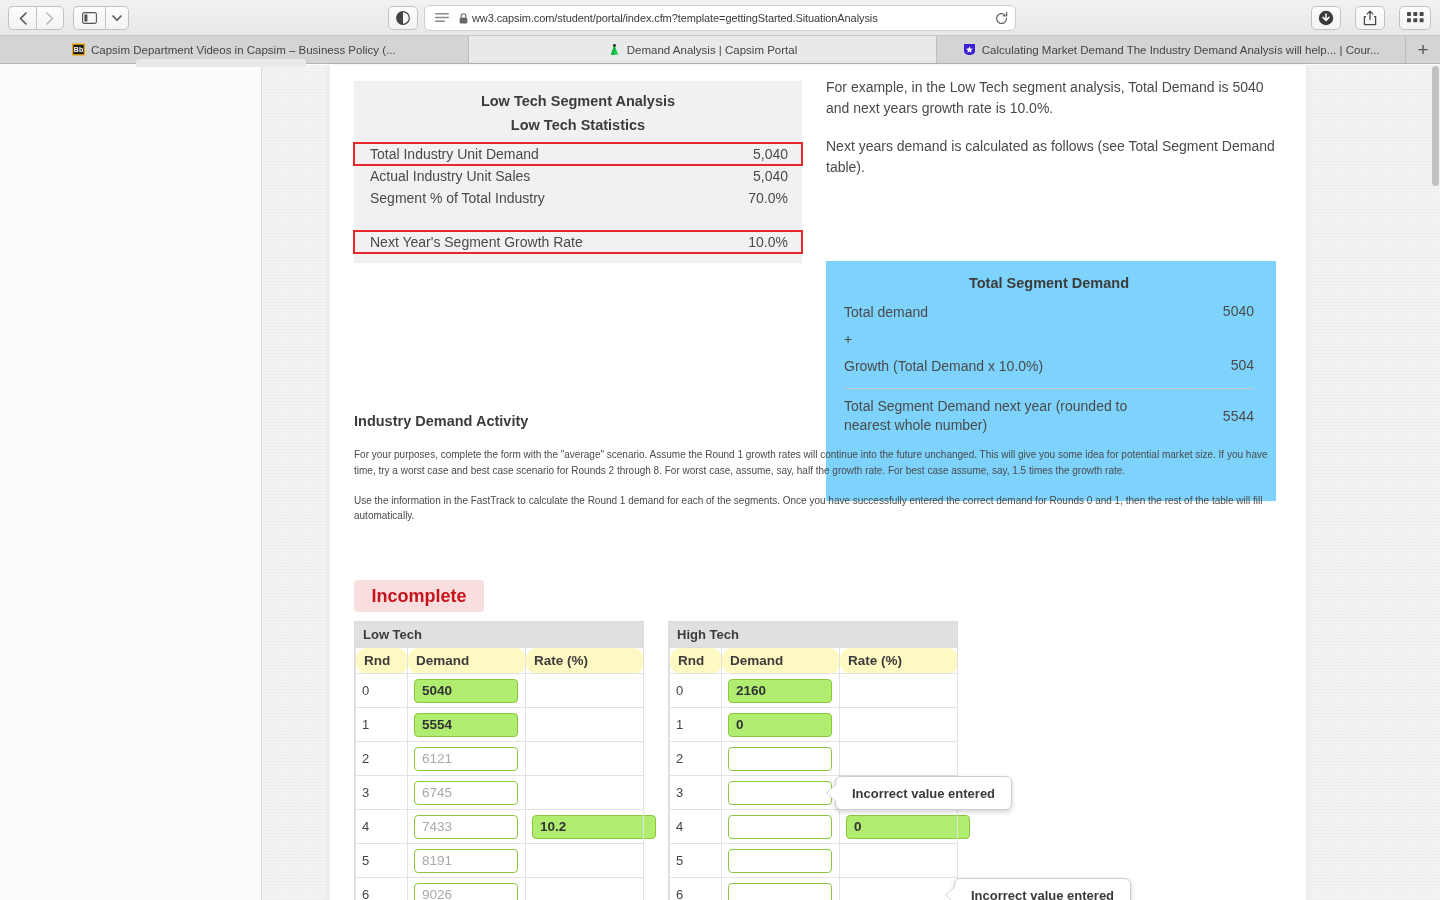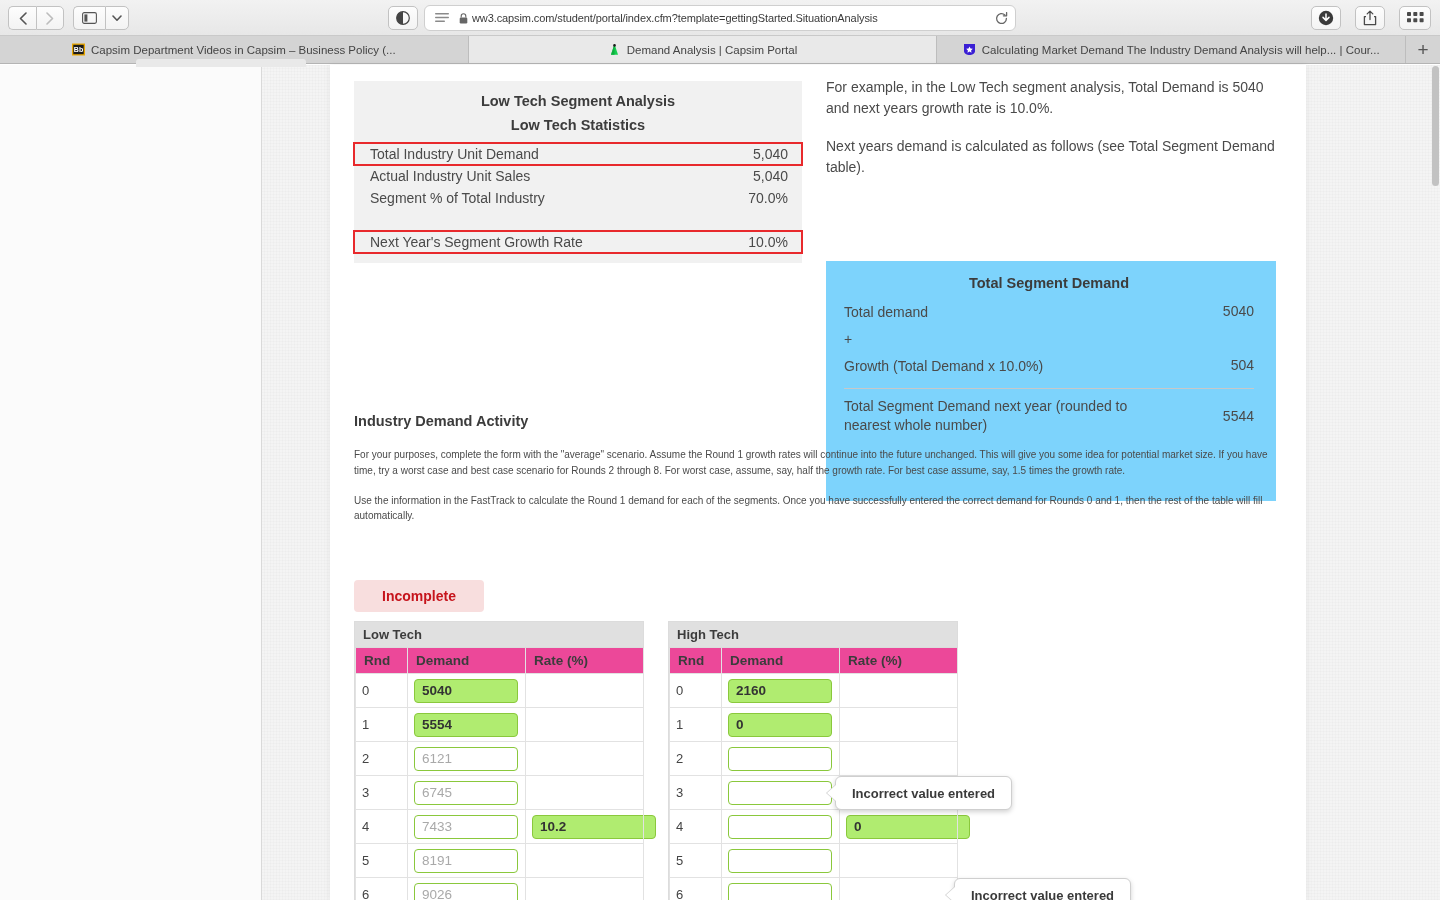--- a/index.html
+++ b/index.html
@@ -132,40 +132,40 @@
   #activity-body {
     position: absolute; left: 24px; top: 382px; width: 922px;
     font-size: 10px; color: #4a4a4a; line-height: 1.58;
   }
   #activity-body p + p { margin-top: 14px; }
 
   #status-badge {
     position: absolute; left: 24px; top: 515px; width: 130px; height: 32px;
     background: #f8dede; border-radius: 4px;
     display: flex; align-items: center; justify-content: center;
-    font-size: 14px; font-weight: bold; color: #c6141c;
+    font-size: 18px; font-weight: bold; color: #c6141c;
   }
 
   
   .demand-table {
     position: absolute; top: 556px; width: 290px;
     background: #fff; border: 1px solid #dcdcdc; border-bottom: none;
   }
   #table-low  { left: 24px; }
   #table-high { left: 338px; }
   .tbl-caption {
     height: 26px; background: #e0e0e0; display: flex; align-items: center;
     padding-left: 8px; font-size: 13px; font-weight: bold; color: #3c3c3c;
     border-bottom: 1px solid #dcdcdc;
   }
   table { width: 100%; border-collapse: collapse; table-layout: fixed; }
   th, td { border: 1px solid #e2e2e2; border-top: none; }
   th {
     text-align: left; font-size: 13.5px; font-weight: bold; color: #3c3c3c;
-    padding: 5px 8px; background: #ec4899;
+    padding: 5px 8px; background: #fef9c3; border-radius: 11px;
   }
   td { padding: 3px 6px; font-size: 13px; color: #444; height: 34px; vertical-align: middle; }
   .col-rnd { width: 52px; }
   .col-dem { width: 118px; }
   .col-rate { width: 118px; }
   .cell-input {
     width: 104px; height: 24px; border: 1px solid #8ac83c; border-radius: 4px;
     background: #ffffff; display: flex; align-items: center;
     padding-left: 7px; font-size: 13.5px; color: #a9a9a9; font-weight: normal;
   }

